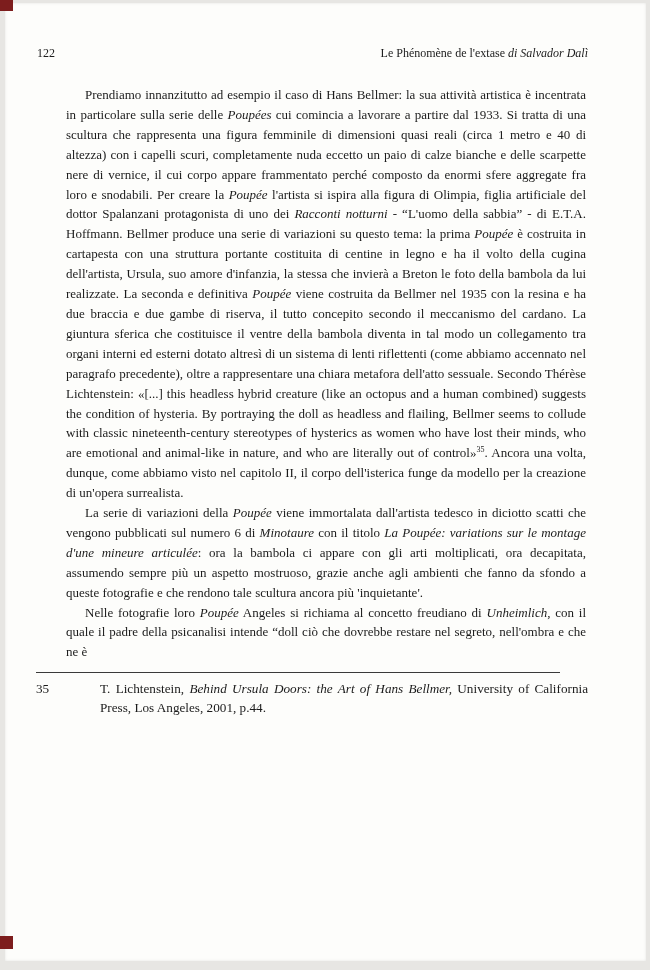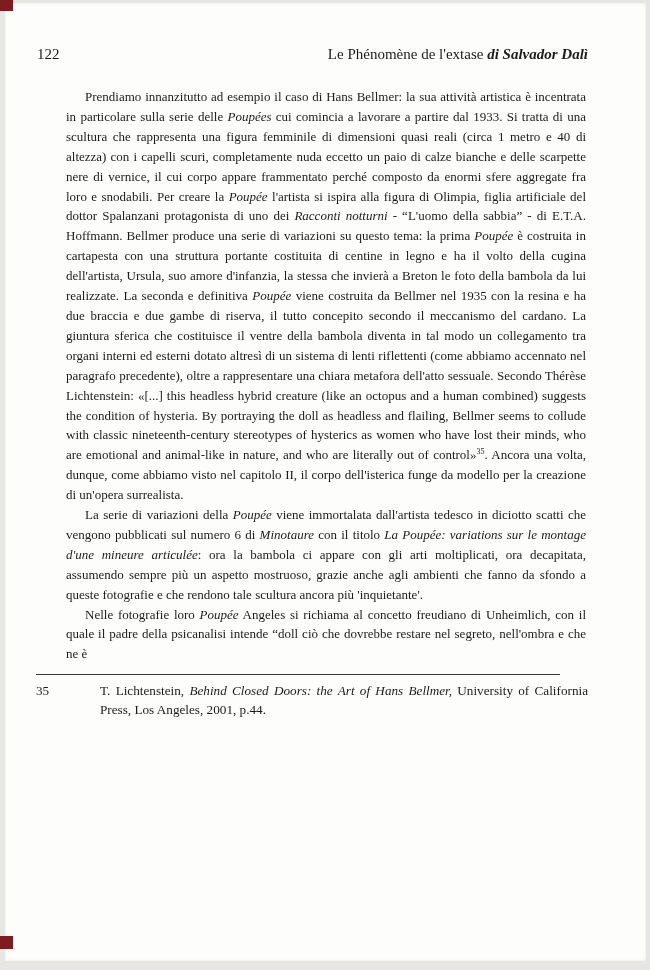--- a/index.html
+++ b/index.html
@@ -30,21 +30,21 @@
 
   .content {
     position: absolute;
     left: 0; top: 0; right: 0;
   }
   .running-header {
     margin: 46px 62px 7px 37px;
     display: flex;
     justify-content: space-between;
     align-items: baseline;
-    font-size: 15px;
+    font-size: 12px;
   }
   .body-text {
     margin: 24px 64px 0 66px;
     text-align: justify;
     font-size: 13px;
     line-height: 19.9px;
     hyphens: auto;
     -webkit-hyphens: auto;
   }
   .body-text p {
@@ -77,30 +77,30 @@
 
 <div class="scan">
   <div class="paper"></div>
   <div class="corner-mark top"></div>
   <div class="corner-mark bottom"></div>
 
   <div class="content">
 
     <div class="running-header">
       <span>122</span>
-      <span><span>Le Phénomène de l'extase </span><span style="font-style: italic; font-weight: bold;">di Salvador Dalì</span></span>
+      <span><span>Le Phénomène de l'extase </span><span style="font-style: italic;">di Salvador Dalì</span></span>
     </div>
 
     <div class="body-text">
       <p><span>Prendiamo innanzitutto ad esempio il caso di Hans Bellmer: la sua attività artistica è incentrata in particolare sulla serie delle </span><span style="font-style: italic;">Poupées</span><span> cui comincia a lavorare a partire dal 1933. Si tratta di una scultura che rappresenta una figura femminile di dimensioni quasi reali (circa 1 metro e 40 di altezza) con i capelli scuri, completamente nuda eccetto un paio di calze bianche e delle scarpette nere di vernice, il cui corpo appare frammentato perché composto da enormi sfere aggregate fra loro e snodabili. Per creare la </span><span style="font-style: italic;">Poupée</span><span> l'artista si ispira alla figura di Olimpia, figlia artificiale del dottor Spalanzani protagonista di uno dei </span><span style="font-style: italic;">Racconti notturni</span><span> - “L'uomo della sabbia” - di E.T.A. Hoffmann. Bellmer produce una serie di variazioni su questo tema: la prima </span><span style="font-style: italic;">Poupée</span><span> è costruita in cartapesta con una struttura portante costituita di centine in legno e ha il volto della cugina dell'artista, Ursula, suo amore d'infanzia, la stessa che invierà a Breton le foto della bambola da lui realizzate. La seconda e definitiva </span><span style="font-style: italic;">Poupée</span><span> viene costruita da Bellmer nel 1935 con la resina e ha due braccia e due gambe di riserva, il tutto concepito secondo il meccanismo del cardano. La giuntura sferica che costituisce il ventre della bambola diventa in tal modo un collegamento tra organi interni ed esterni dotato altresì di un sistema di lenti riflettenti (come abbiamo accennato nel paragrafo precedente), oltre a rappresentare una chiara metafora dell'atto sessuale. Secondo Thérèse Lichtenstein: «[...] this headless hybrid creature (like an octopus and a human combined) suggests the condition of hysteria. By portraying the doll as headless and flailing, Bellmer seems to collude with classic nineteenth-century stereotypes of hysterics as women who have lost their minds, who are emotional and animal-like in nature, and who are literally out of control»</span><sup>35</sup><span>. Ancora una volta, dunque, come abbiamo visto nel capitolo II, il corpo dell'isterica funge da modello per la creazione di un'opera surrealista.</span></p>
       <p><span>La serie di variazioni della </span><span style="font-style: italic;">Poupée</span><span> viene immortalata dall'artista tedesco in diciotto scatti che vengono pubblicati sul numero 6 di </span><span style="font-style: italic;">Minotaure</span><span> con il titolo </span><span style="font-style: italic;">La Poupée: variations sur le montage d'une mineure articulée</span><span>: ora la bambola ci appare con gli arti moltiplicati, ora decapitata, assumendo sempre più un aspetto mostruoso, grazie anche agli ambienti che fanno da sfondo a queste fotografie e che rendono tale scultura ancora più 'inquietante'.</span></p>
-      <p><span>Nelle fotografie loro </span><span style="font-style: italic;">Poupée</span><span> Angeles si richiama al concetto freudiano di </span><span style="">Unheimlich</span><span>, con il quale il padre della psicanalisi intende “doll ciò che dovrebbe restare nel segreto, nell'ombra e che ne è</span></p>
+      <p><span>Nelle fotografie loro </span><span style="font-style: italic;">Poupée</span><span> Angeles si richiama al concetto freudiano di </span><span style="font-style: italic;">Unheimlich</span><span>, con il quale il padre della psicanalisi intende “doll ciò che dovrebbe restare nel segreto, nell'ombra e che ne è</span></p>
     </div>
 
     <hr class="footnote-rule">
 
     <div class="footnote">
       <span class="fn-num">35</span>
-      <span class="fn-text"><span>T. Lichtenstein, </span><span style="font-style: italic;">Behind Closed Doors: the Art of Hans Bellmer,</span><span> University of California Press, Los Angeles, 2001, p.44.</span></span>
+      <span class="fn-text"><span>T. Lichtenstein, </span><span style="font-style: italic;">Behind Ursula Doors: the Art of Hans Bellmer,</span><span> University of California Press, Los Angeles, 2001, p.44.</span></span>
     </div>
 
   </div>
 </div>
 
 </body></html>

